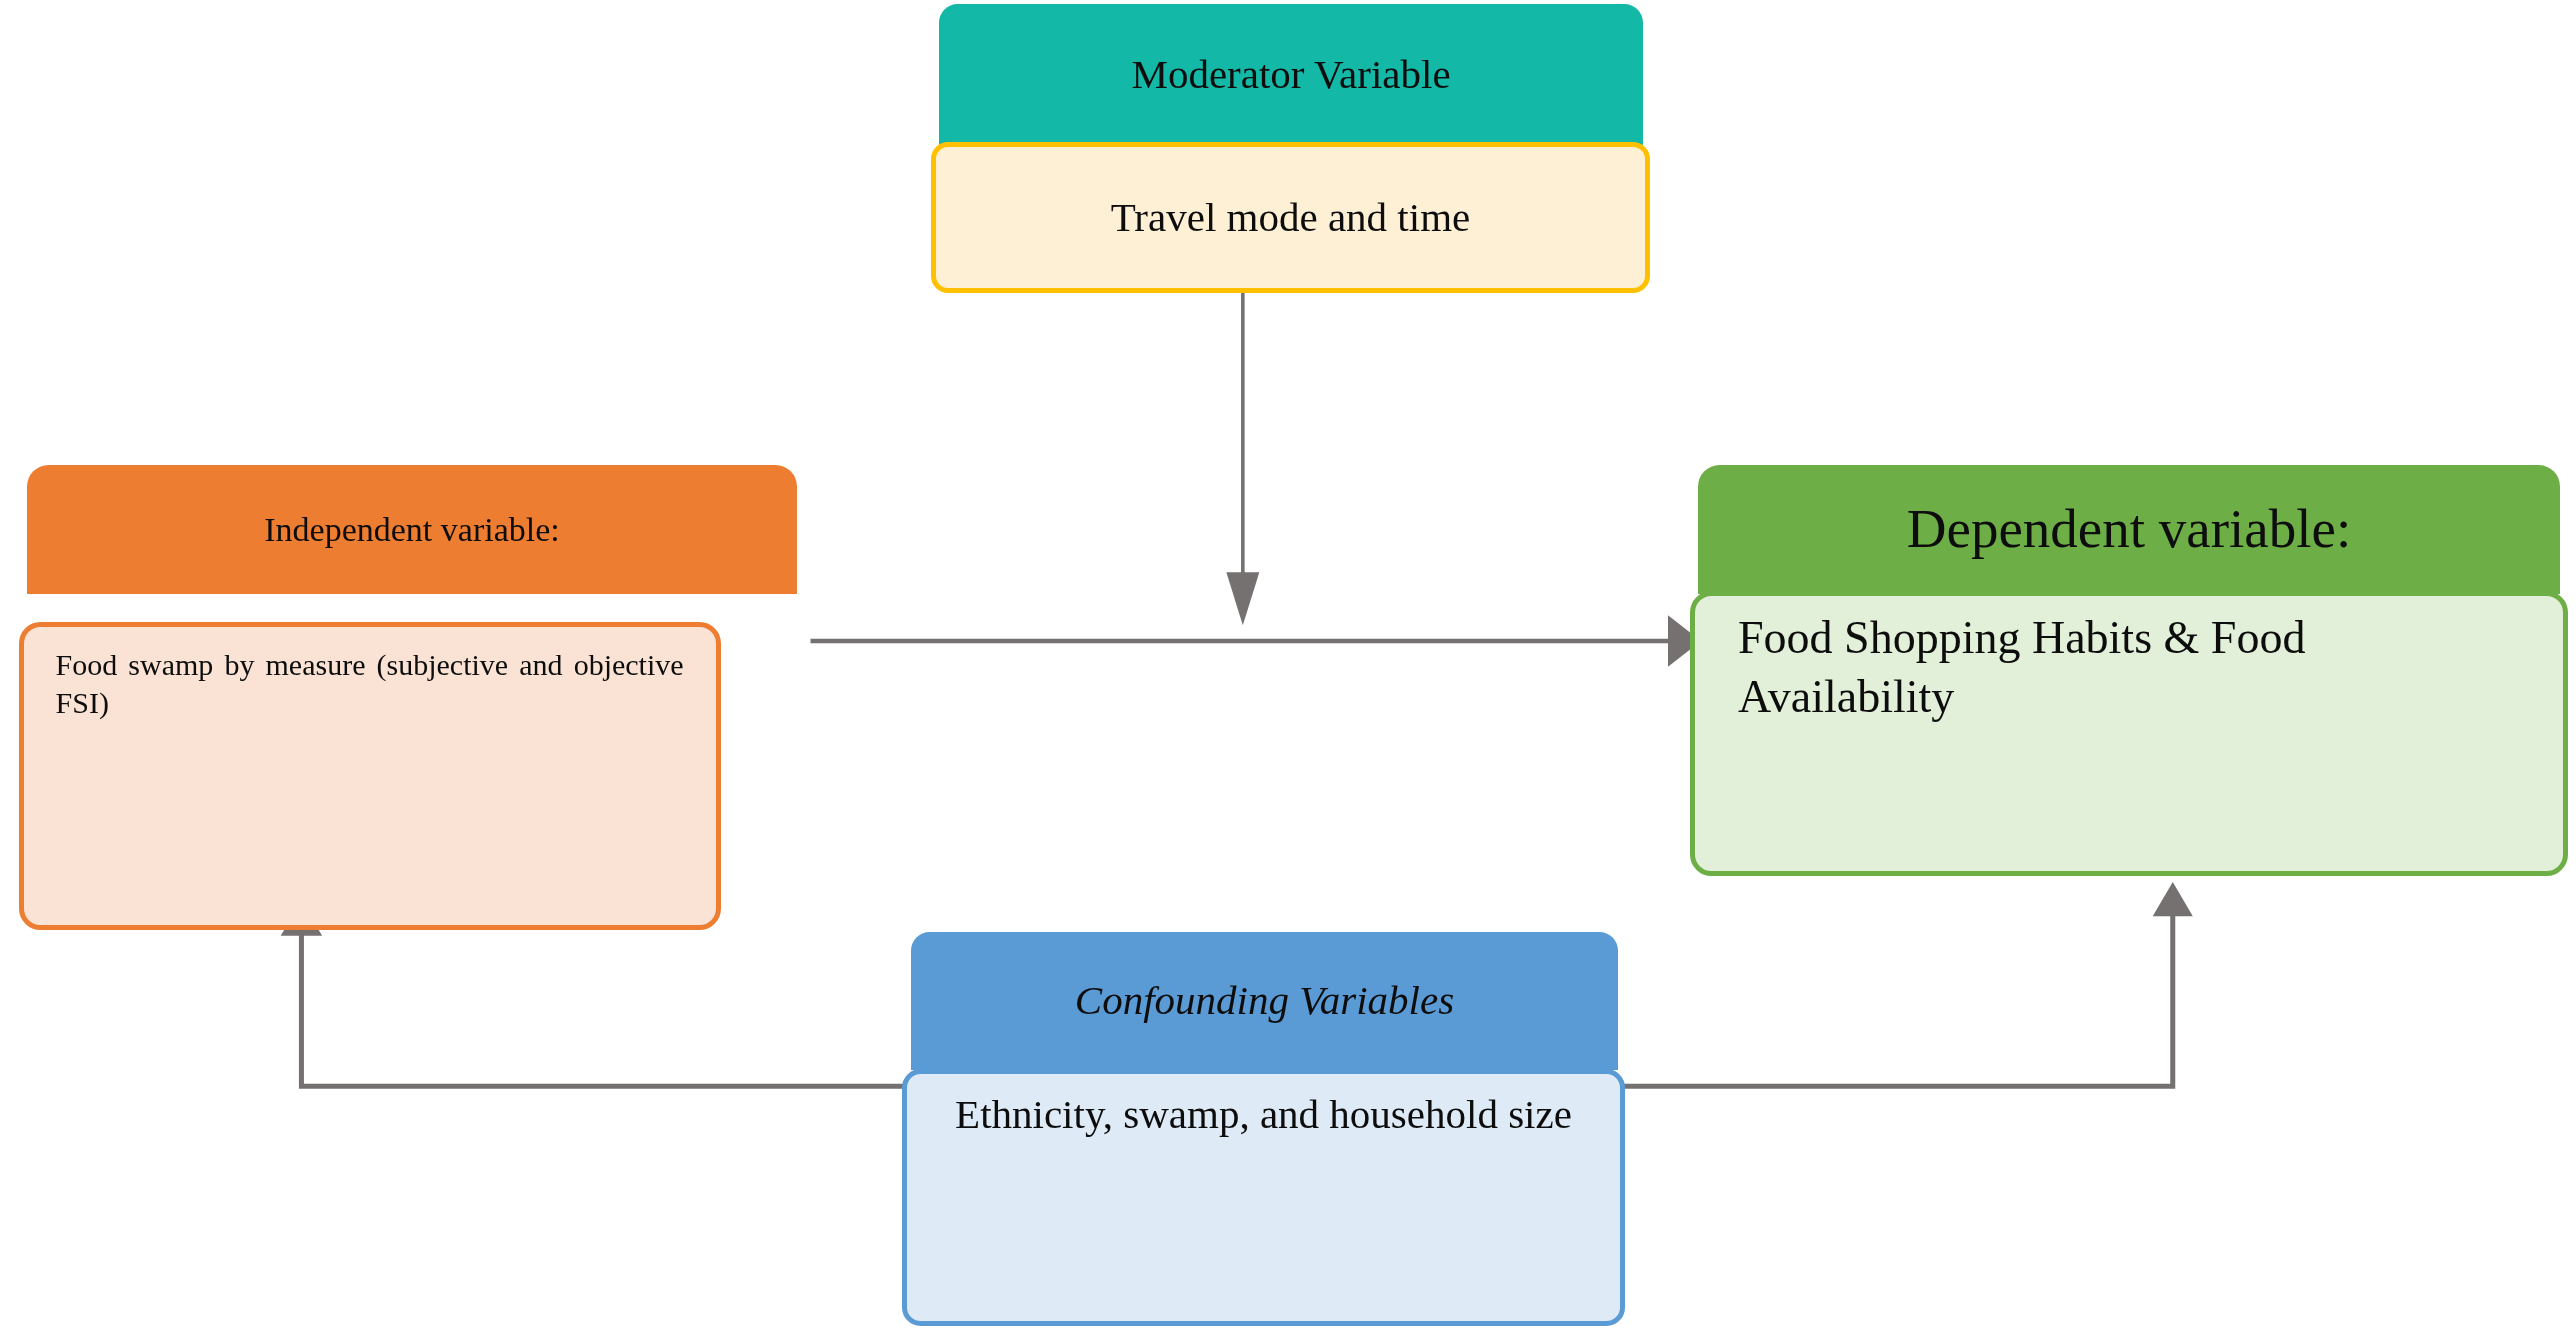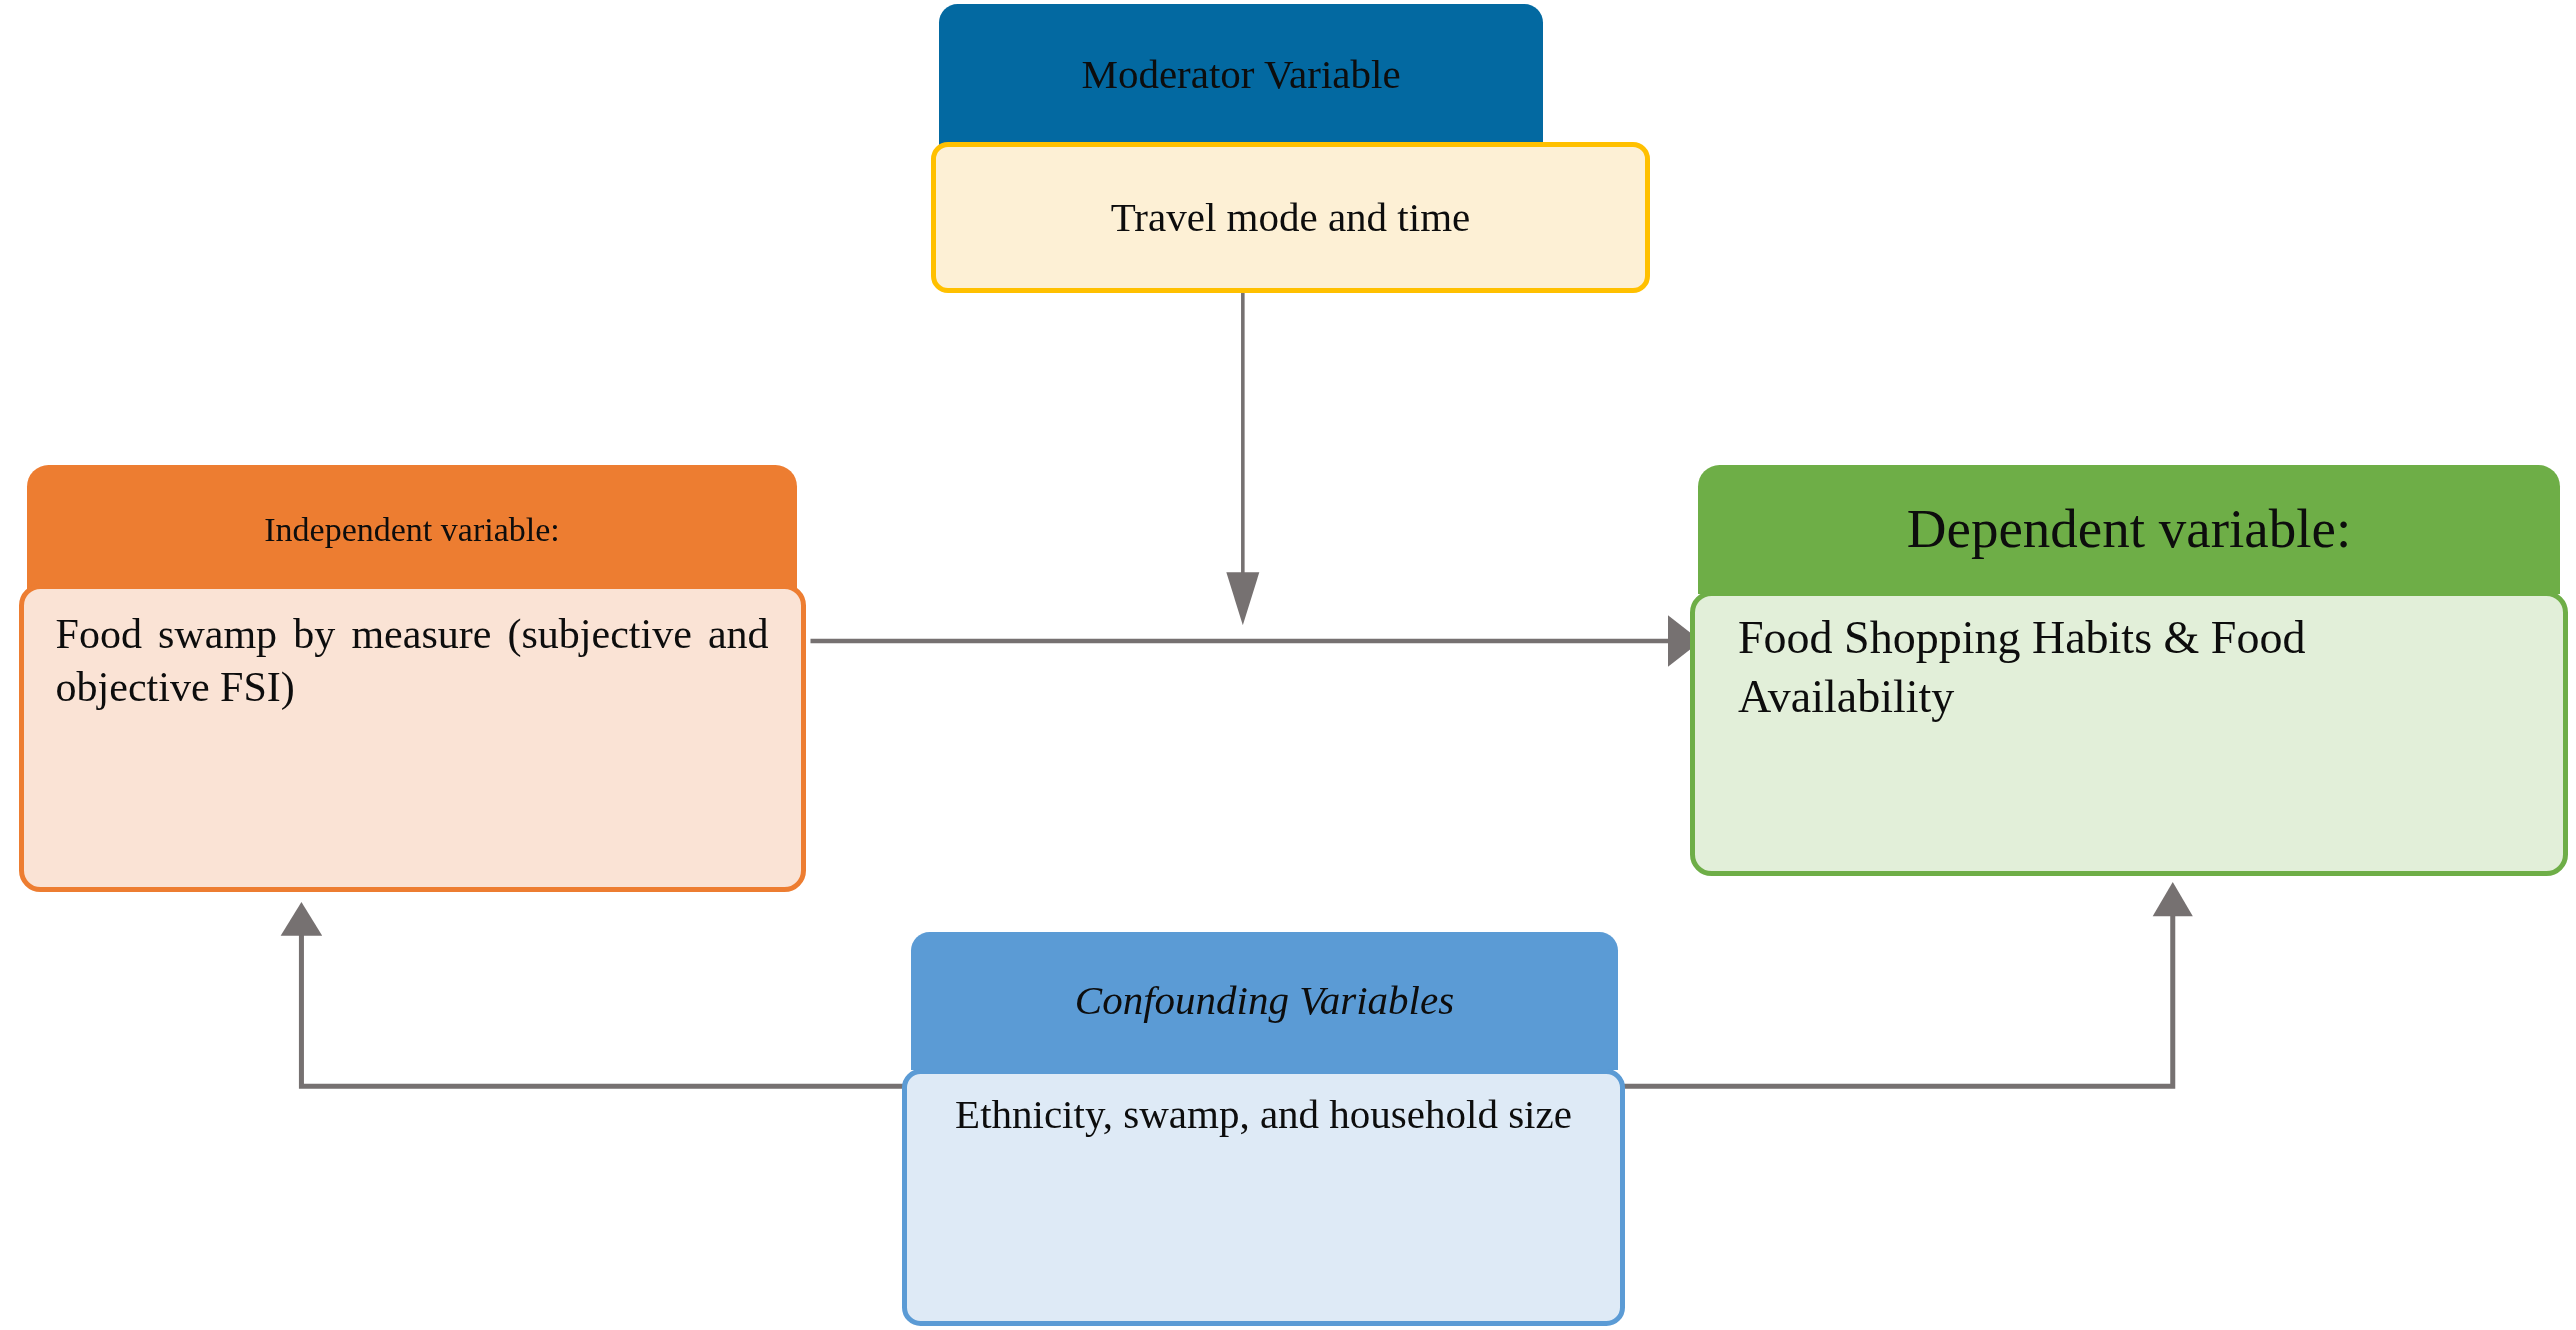--- a/index.html
+++ b/index.html
@@ -42,22 +42,22 @@
     color: #0d0d0d;
     line-height: 1.28;
   }
   .node-body .body-text {
     display: block;
     width: 100%;
   }
 
   
   #moderator-node .node-header {
-    left: 939px; top: 3.6px; width: 604px; height: 141px;
-    background: #0369a1;
+    left: 939px; top: 3.6px; width: 704px; height: 141px;
+    background: #14b8a6;
     border-radius: 18.6px 18.6px 0 0;
     font-size: 41px;
   }
   #moderator-node .node-body {
     left: 931px; top: 142px; width: 719px; height: 151px;
     background: #FDF0D5;
     border: 5px solid #FFC000;
     border-radius: 17px;
     font-size: 41px;
     text-align: center;
@@ -65,25 +65,25 @@
   }
 
   
   #independent-node .node-header {
     left: 27px; top: 465px; width: 770px; height: 129px;
     background: #ED7D31;
     border-radius: 21.5px 21.5px 0 0;
     font-size: 34px;
   }
   #independent-node .node-body {
-    left: 18.6px; top: 584px; width: 787px; height: 308px;
+    left: 18.6px; top: 622px; width: 702px; height: 308px;
     background: #FAE3D5;
     border: 5.7px solid #ED7D31;
     border-radius: 21.5px;
-    font-size: 42px;
+    font-size: 30px;
     text-align: justify;
     text-align-last: left;
     padding: 18.6px 32px 18.6px 32px;
     justify-content: flex-start;
   }
 
   
   #dependent-node .node-header {
     left: 1698px; top: 465px; width: 862px; height: 129px;
     background: #6EAE47;

